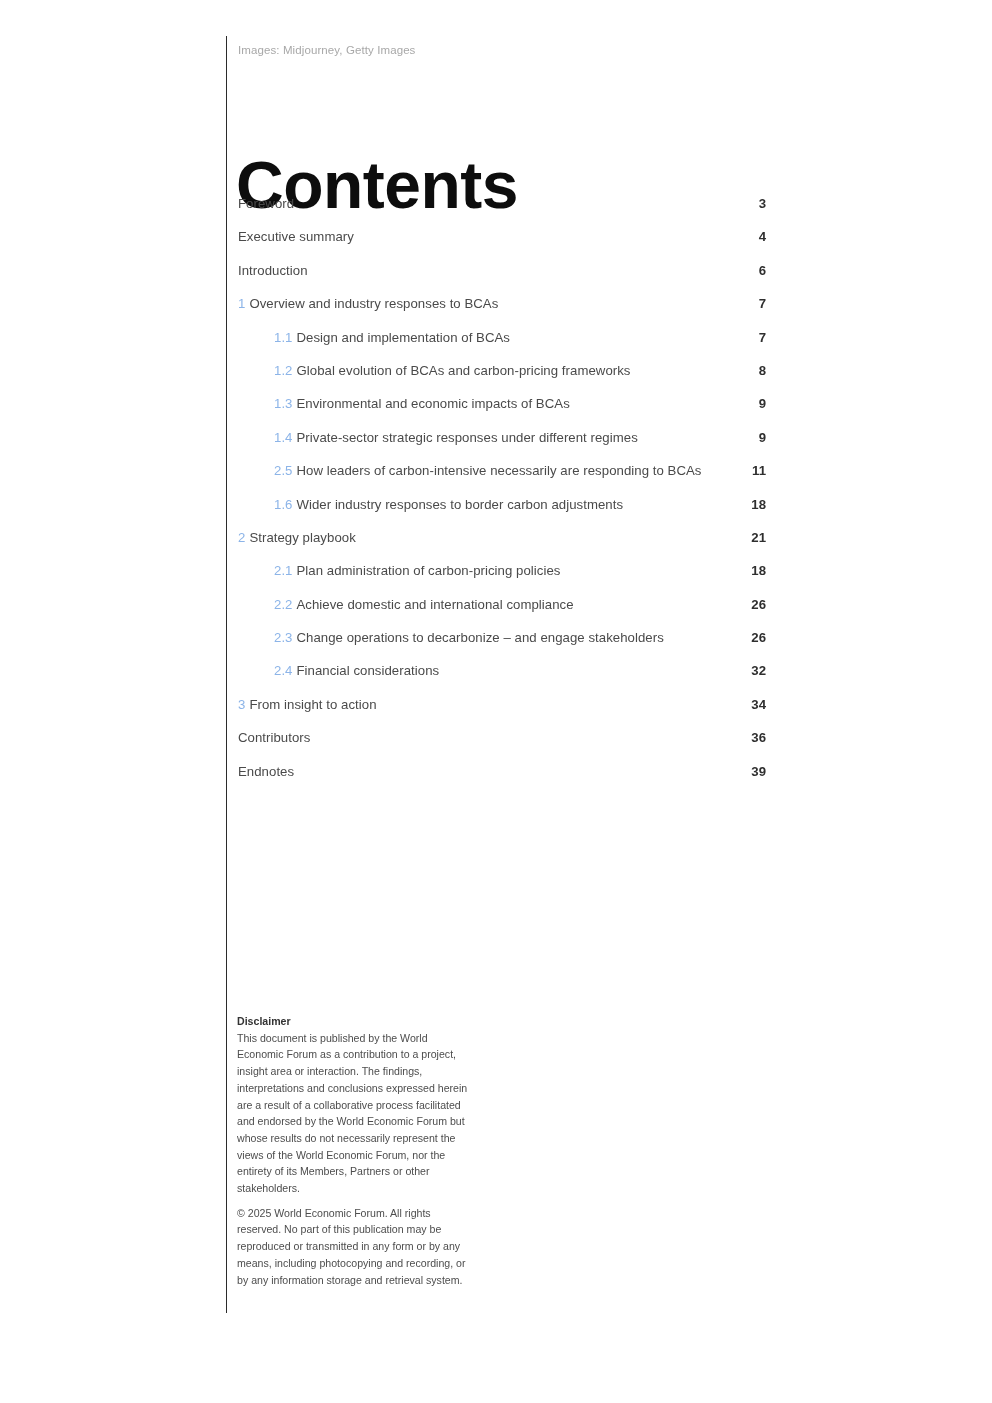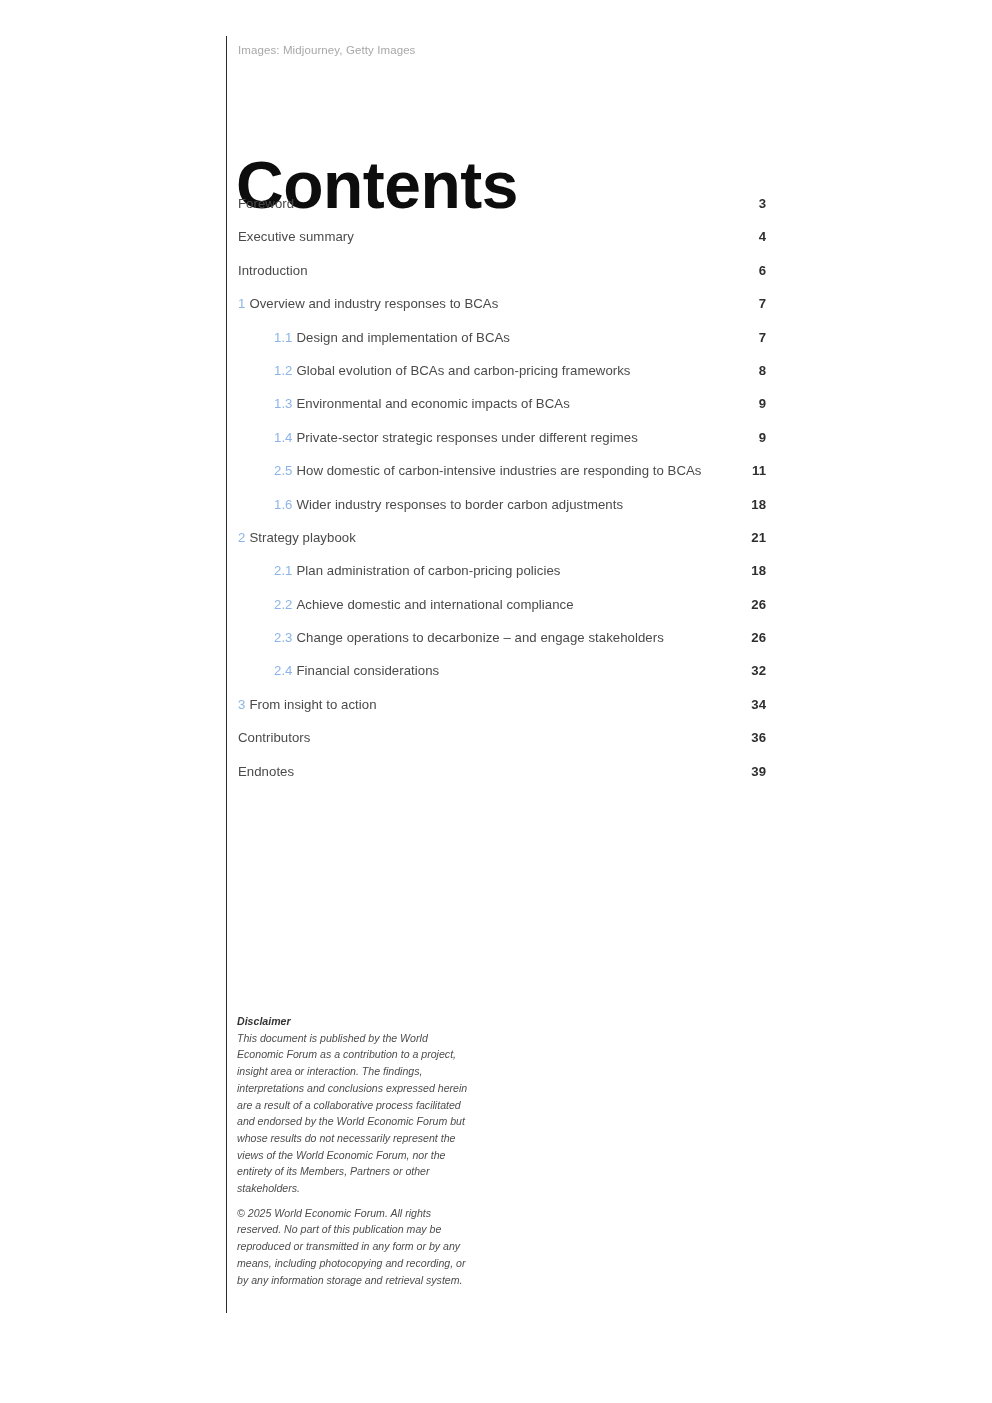--- a/index.html
+++ b/index.html
@@ -101,21 +101,20 @@
     line-height: 16.7px;
     color: #4d4d4d;
   }
   .disclaimer-title {
     font-weight: 700;
     color: #333;
     display: block;
   }
   .disclaimer p {
     margin: 0;
-    font-style: italic;
   }
   .disclaimer p + p {
     margin-top: 8px;
   }
 
   
   .footer {
     position: absolute;
     left: 0;
     top: 1348px;
@@ -174,21 +173,21 @@
       </div>
       <div class="toc-row lvl2">
         <span class="toc-label"><span class="toc-num">1.3</span><span>Environmental and economic impacts of BCAs</span></span>
         <span class="toc-page">9</span>
       </div>
       <div class="toc-row lvl2">
         <span class="toc-label"><span class="toc-num">1.4</span><span>Private-sector strategic responses under different regimes</span></span>
         <span class="toc-page">9</span>
       </div>
       <div class="toc-row lvl2">
-        <span class="toc-label"><span class="toc-num">2.5</span><span>How domestic of carbon-intensive industries are responding to BCAs</span></span>
+        <span class="toc-label"><span class="toc-num">2.5</span><span>How leaders of carbon-intensive necessarily are responding to BCAs</span></span>
         <span class="toc-page">11</span>
       </div>
       <div class="toc-row lvl2">
         <span class="toc-label"><span class="toc-num">1.6</span><span>Wider industry responses to border carbon adjustments</span></span>
         <span class="toc-page">18</span>
       </div>
       <div class="toc-row lvl1">
         <span class="toc-label"><span class="toc-num">2</span><span>Strategy playbook</span></span>
         <span class="toc-page">21</span>
       </div>

